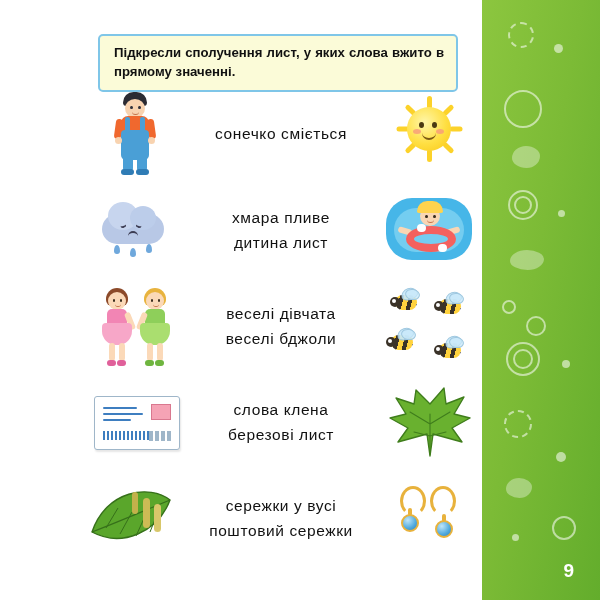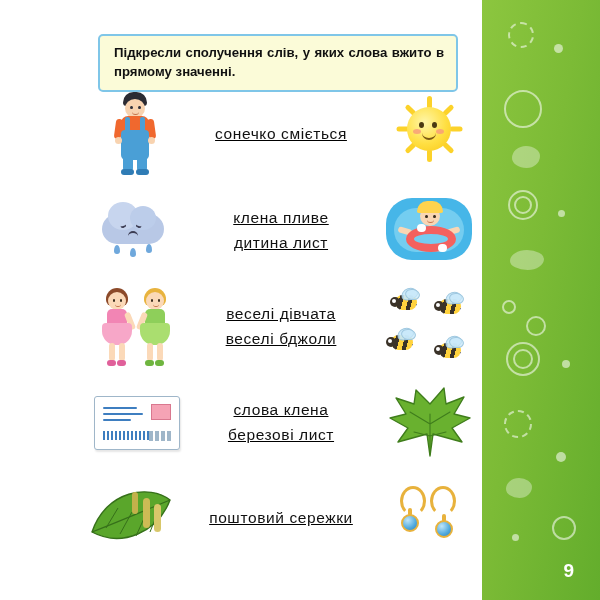--- a/index.html
+++ b/index.html
@@ -97,21 +97,20 @@
   .row .right-art {
     width: 96px;
     height: 92px;
     position: relative;
     flex: 0 0 96px;
   }
   .row .words {
     flex: 1 1 auto;
     text-align: center;
     padding: 0 4px;
-    text-decoration: underline;
   }
   .row .words .line {
     font-size: 15.5px;
     color: #111111;
     line-height: 1.62;
     letter-spacing: 0.6px;
     white-space: nowrap;
     font-family: "Liberation Sans", sans-serif;
   }
 
@@ -267,21 +266,21 @@
       <div class="band-deco" style="left:22px; top:410px; width:24px; height:24px; border-style:dashed;"></div>
       <div class="band-dot" style="left:74px; top:452px; width:10px; height:10px;"></div>
       <div class="band-blob" style="left:24px; top:478px; width:26px; height:20px;"></div>
       <div class="band-deco" style="left:70px; top:516px; width:20px; height:20px;"></div>
       <div class="band-dot" style="left:30px; top:534px; width:7px; height:7px;"></div>
     </div>
     <div class="page-number">9</div>
   </div>
 
   <div class="task-banner">
-    <div class="task-text">Підкресли сполучення слів, у яких слова вжито в прямому значенні.</div>
+    <div class="task-text">Підкресли сполучення лист, у яких слова вжито в прямому значенні.</div>
   </div>
 
   <div class="rows">
 
     <div class="row">
       <div class="left-art">
         <div class="boy">
           <div class="hair"></div>
             <div class="face"></div>
           <div class="eye l"></div>
@@ -332,21 +331,21 @@
             <div class="c3"></div>
           <div class="eye l"></div>
             <div class="eye r"></div>
             <div class="mouth"></div>
           <div class="drop d1"></div>
             <div class="drop d2"></div>
             <div class="drop d3"></div>
         </div>
       </div>
       <div class="words">
-        <div class="line">клена  пливе</div>
+        <div class="line">хмара  пливе</div>
         <div class="line">дитина  лист</div>
       </div>
       <div class="right-art">
         <div class="swim">
           <div class="water"></div>
             <div class="water2"></div>
           <div class="arm l"></div>
             <div class="arm r"></div>
           <div class="ring"></div>
             <div class="ring-w"></div>
@@ -465,20 +464,21 @@
             <path d="M18 46 L30 26 M32 52 L44 30 M48 54 L58 32 M62 50 L70 30" stroke="#36701a" stroke-width="1" fill="none"></path>
             <g>
               <rect x="55" y="16" width="7" height="30" rx="3.5" fill="#cdbb55"></rect>
               <rect x="66" y="22" width="7" height="28" rx="3.5" fill="#d8c76a"></rect>
               <rect x="44" y="10" width="6" height="22" rx="3" fill="#c3b14b"></rect>
             </g>
           </svg>
         </div>
       </div>
       <div class="words">
+        <div class="line">сережки  у  вусі</div>
         <div class="line">поштовий  сережки</div>
       </div>
       <div class="right-art">
         <div class="earrings">
           <div class="hook l"></div>
             <div class="hook r"></div>
           <div class="link l"></div>
             <div class="link r"></div>
           <div class="bead l"></div>
             <div class="bead r"></div>

